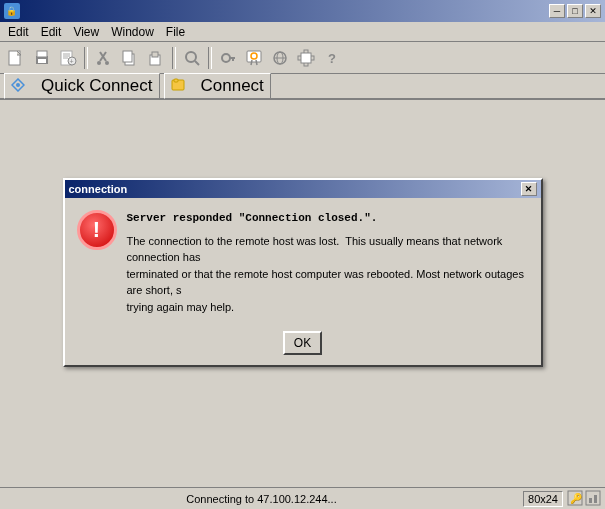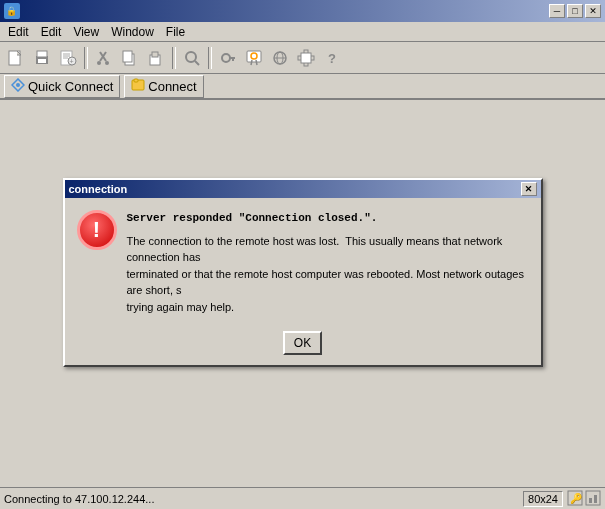--- a/index.html
+++ b/index.html
@@ -112,30 +112,30 @@
       background: #d4d0c8;
       border-bottom: 2px solid #808080;
       padding: 2px 4px;
       height: 26px;
       align-items: center;
       gap: 4px;
     }
     .quick-btn {
       display: flex;
       align-items: center;
-      gap: 3px;
+      gap: 16px;
       padding: 2px 6px;
       background: #d4d0c8;
       border: 1px solid transparent;
       border-top-color: #fff;
       border-left-color: #fff;
       border-bottom-color: #808080;
       border-right-color: #808080;
       cursor: pointer;
-      font-size: 13px;
+      font-size: 17px;
     }
     .quick-btn-icon {
       font-size: 12px;
     }
 
     
     .main-area {
       background: #000;
       color: #c0c0c0;
       font-family: 'Courier New', Courier, monospace;
@@ -274,21 +274,22 @@
       border: 1px solid;
       border-top-color: #808080;
       border-left-color: #808080;
       border-bottom-color: #fff;
       border-right-color: #fff;
       padding: 1px 4px;
       margin: 2px 0;
     }
     .status-main {
       flex: 1;
-      padding: 1px 4px;
+      padding: 1px 16px;
+      text-align: center;
     }
     .status-icons {
       display: flex;
       align-items: center;
       gap: 2px;
       padding: 0 4px;
     }
 
     
     .connection-label {

